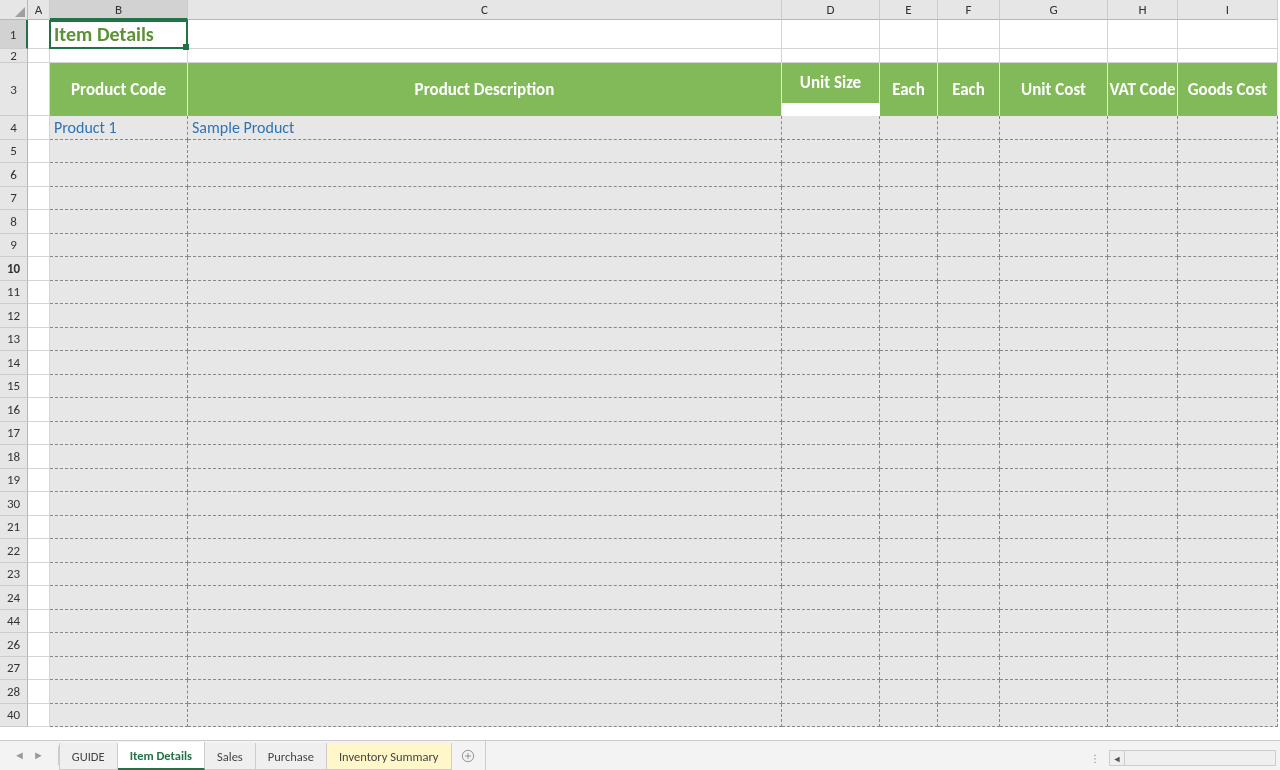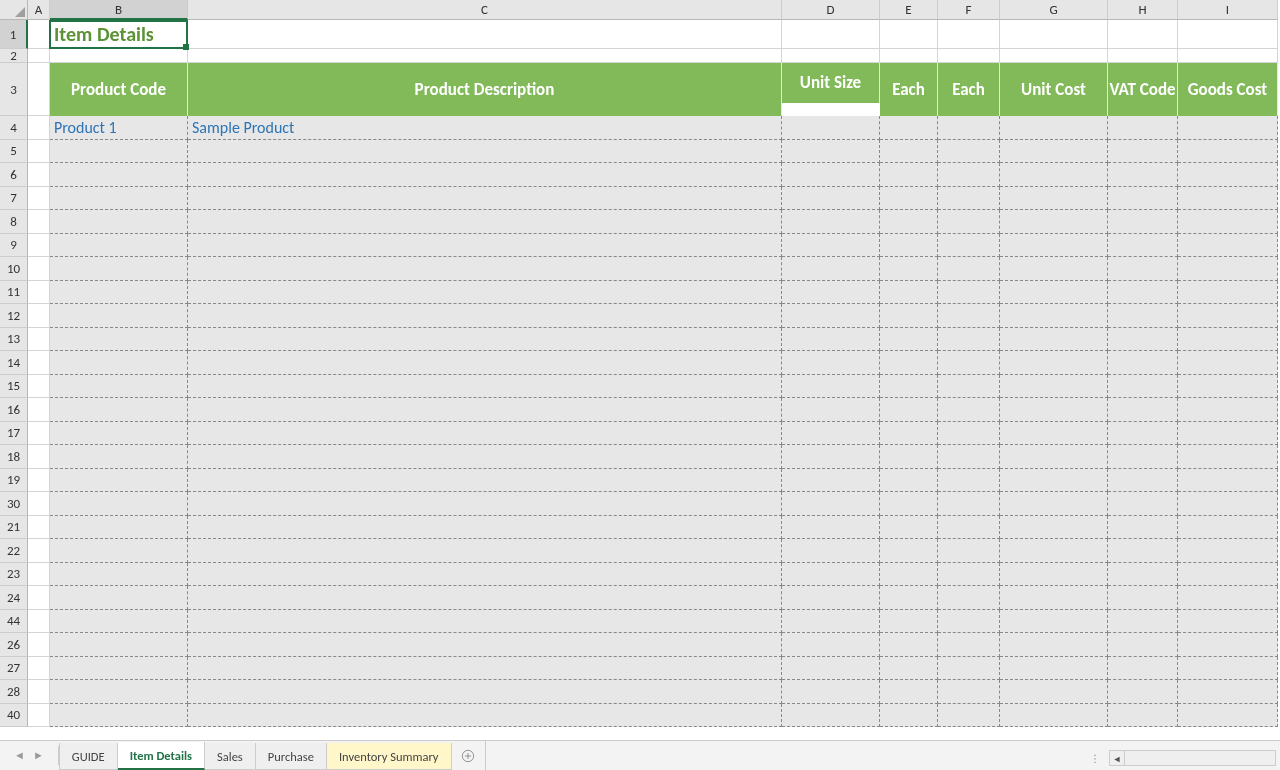--- a/index.html
+++ b/index.html
@@ -107,21 +107,21 @@
   <div class="row-headers" id="row-headers">
       <div class="row-h sel" style="height: 29px;">1</div>
       <div class="row-h" style="height: 14px;">2</div>
       <div class="row-h" style="height: 53px;">3</div>
       <div class="row-h" style="height: 23.5px;">4</div>
       <div class="row-h" style="height: 23.5px;">5</div>
       <div class="row-h" style="height: 23.5px;">6</div>
       <div class="row-h" style="height: 23.5px;">7</div>
       <div class="row-h" style="height: 23.5px;">8</div>
       <div class="row-h" style="height: 23.5px;">9</div>
-      <div class="row-h" style="height: 23.5px;">10</div>
+      <div class="row-h" style="height: 23.5px; font-weight: bold;">10</div>
       <div class="row-h" style="height: 23.5px;">11</div>
       <div class="row-h" style="height: 23.5px;">12</div>
       <div class="row-h" style="height: 23.5px;">13</div>
       <div class="row-h" style="height: 23.5px;">14</div>
       <div class="row-h" style="height: 23.5px;">15</div>
       <div class="row-h" style="height: 23.5px;">16</div>
       <div class="row-h" style="height: 23.5px;">17</div>
       <div class="row-h" style="height: 23.5px;">18</div>
       <div class="row-h" style="height: 23.5px;">19</div>
       <div class="row-h" style="height: 23.5px;">30</div>

